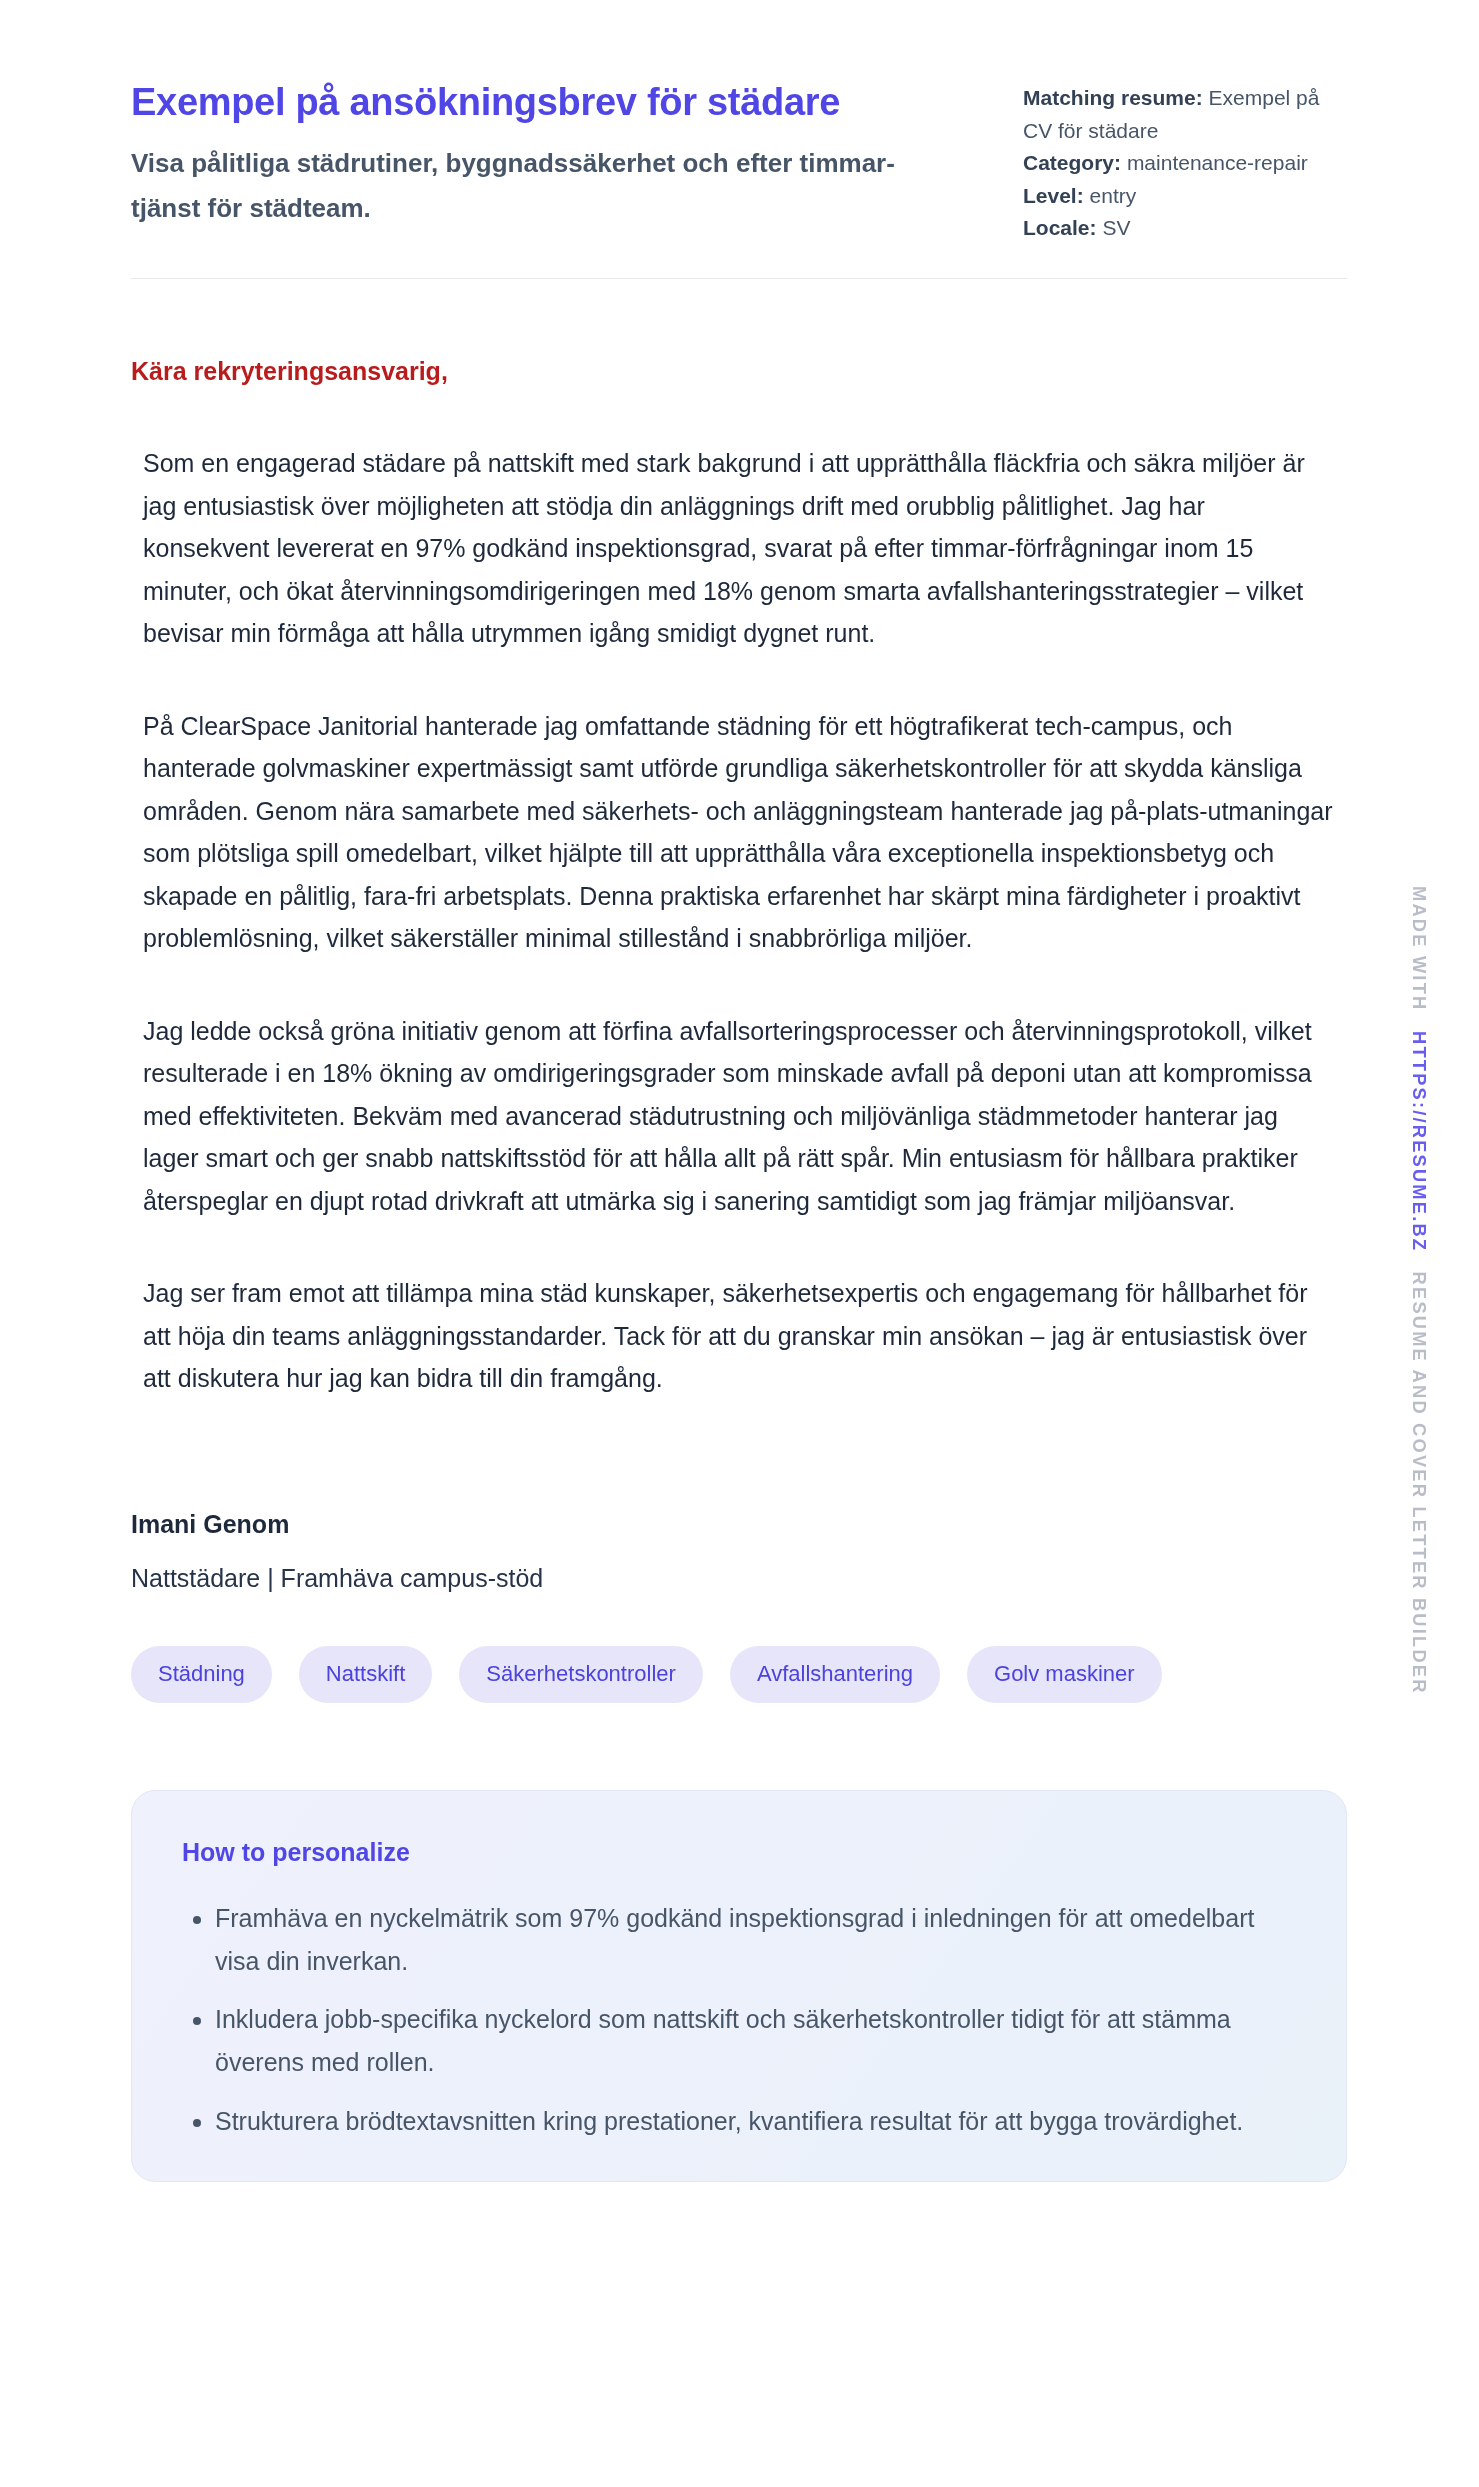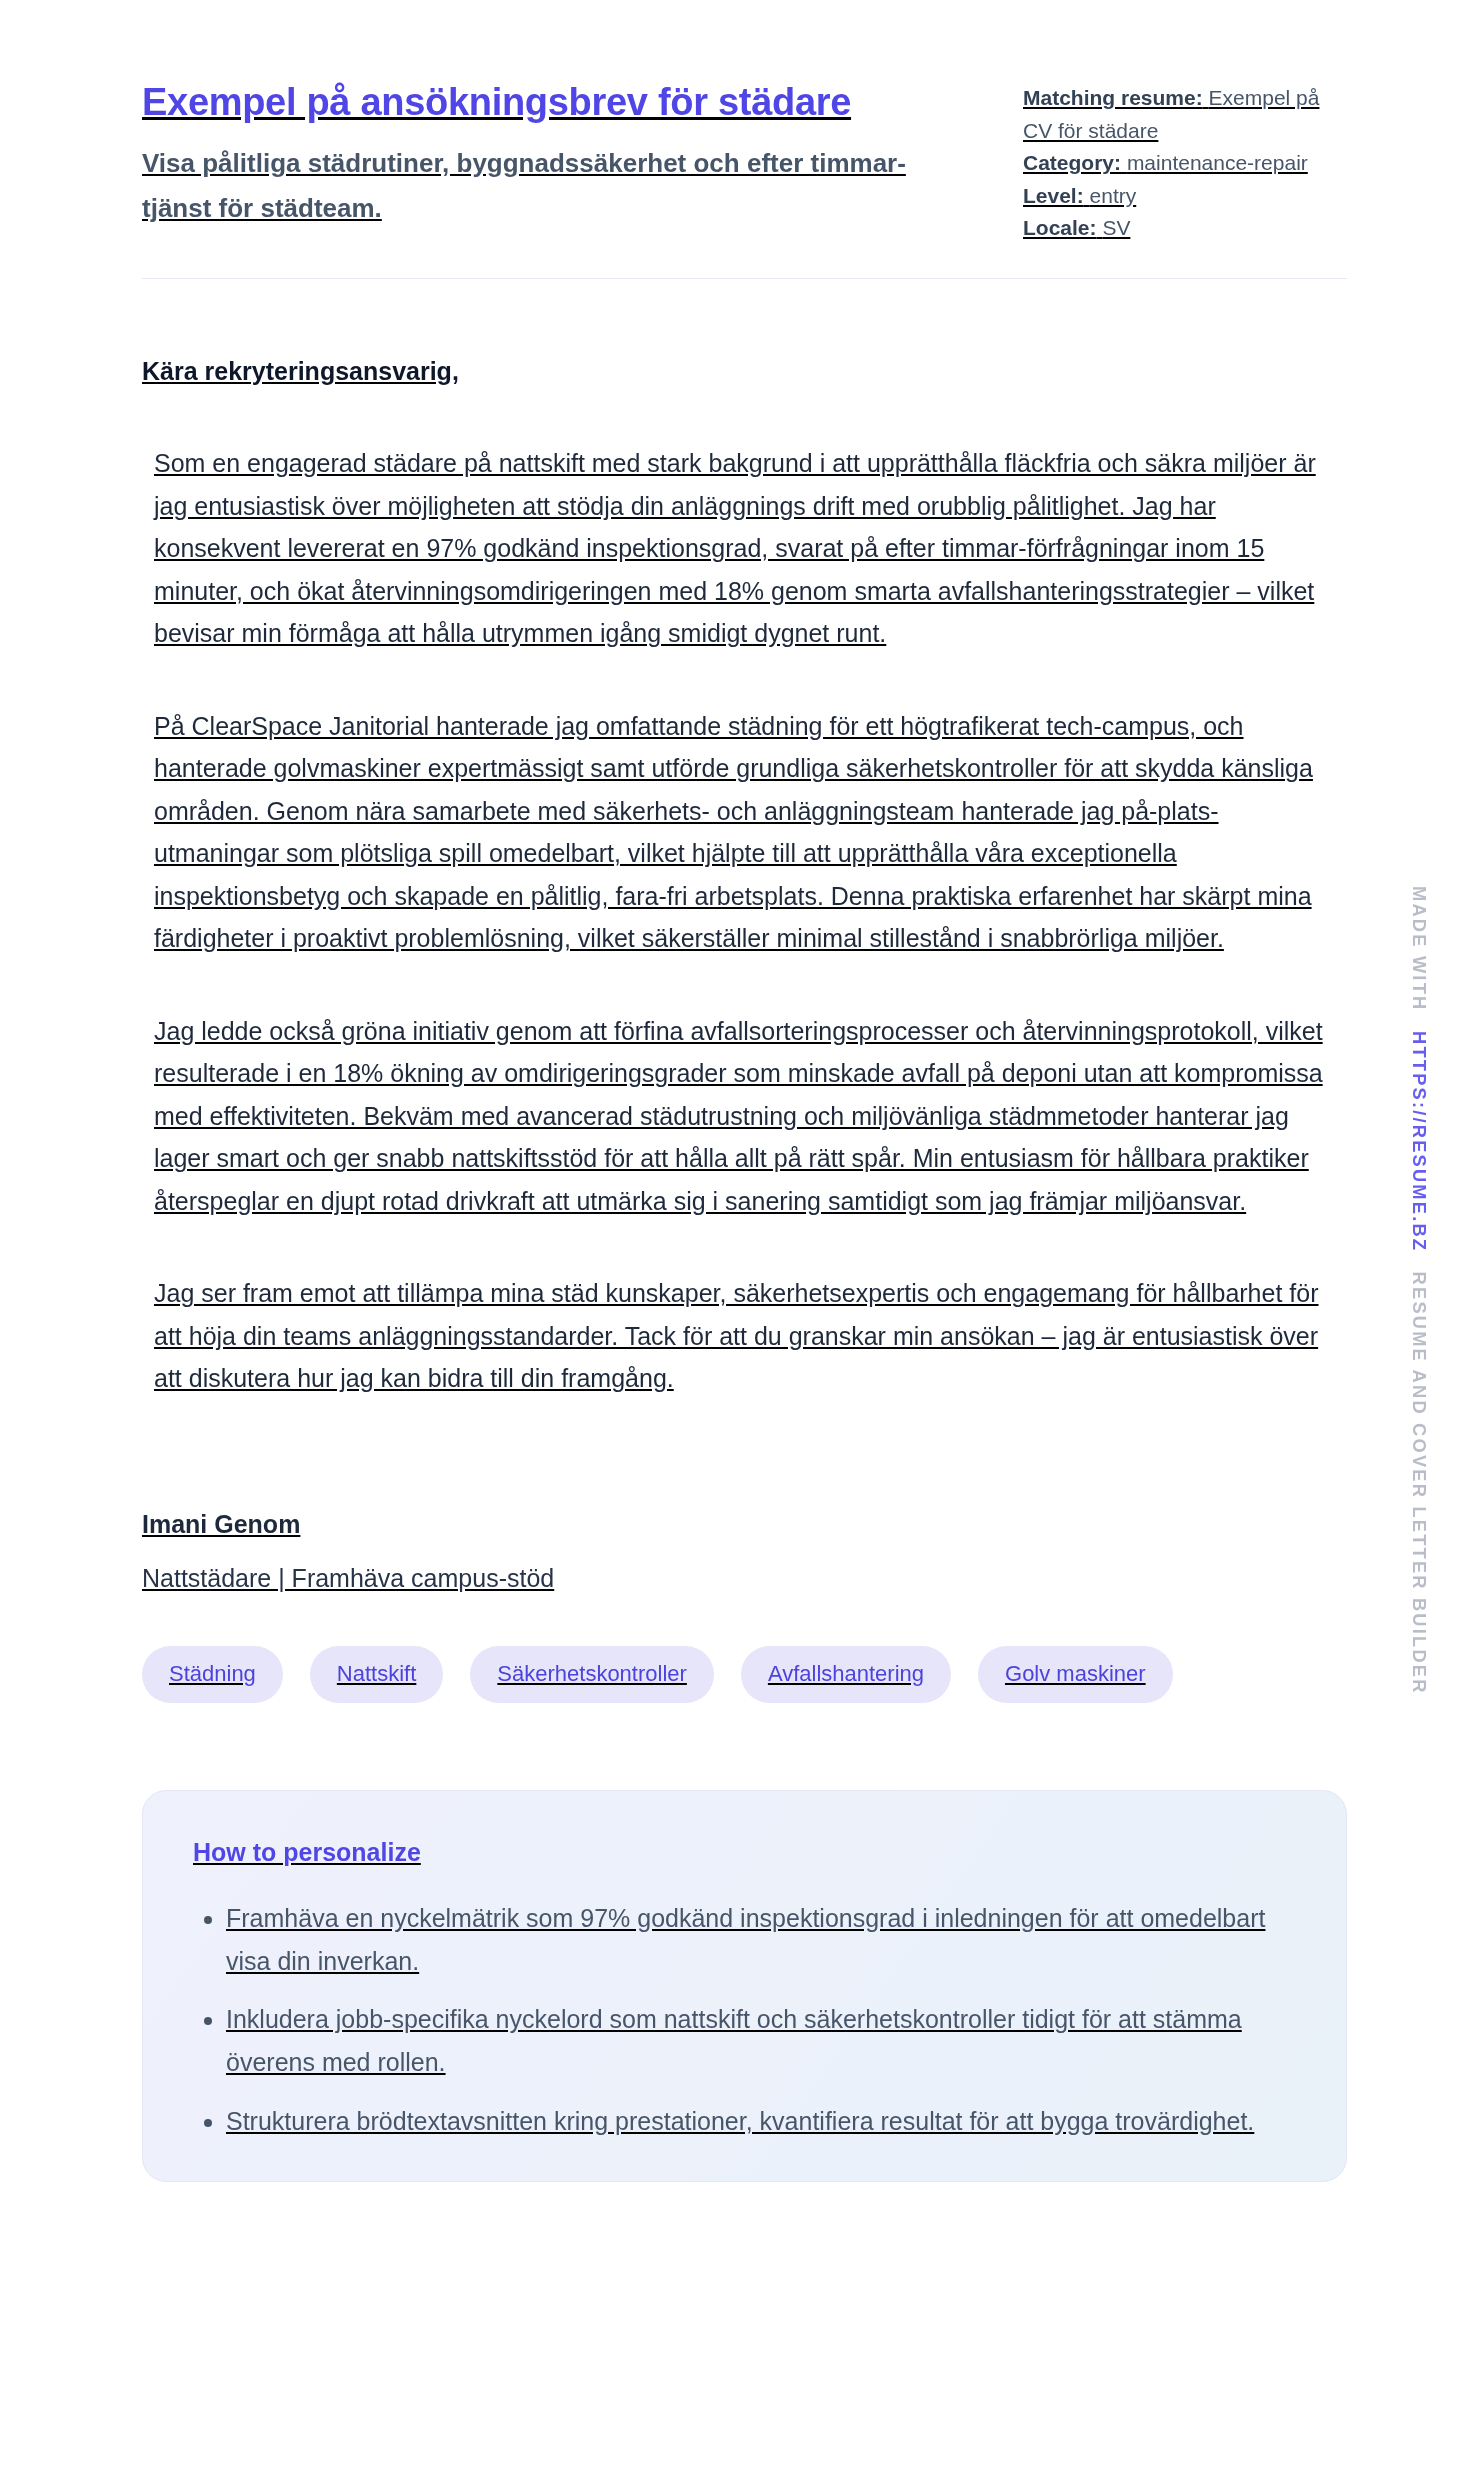--- a/index.html
+++ b/index.html
@@ -5,40 +5,40 @@
   * { box-sizing: border-box; }
   html, body { margin: 0; padding: 0; background: #ffffff; }
   .page {
     position: relative;
     width: 1479px;
     height: 2487px;
     background: #ffffff;
     font-family: "Liberation Sans", sans-serif;
     overflow: hidden;
   }
-  .content { position: absolute; left: 142px; right: 132px; top: 0; text-decoration: underline; }
+  .content { position: absolute; left: 131px; right: 132px; top: 0; }
 
   
   .header { display: flex; justify-content: space-between; align-items: flex-start; padding-top: 77px; gap: 35px; }
   .title {
     font-size: 38px; font-weight: 700; color: #4f46e5;
     line-height: 1.32; margin: 0 0 14px 0; max-width: 879px; letter-spacing: -0.3px;
   }
   .subtitle {
     font-size: 26px; font-weight: 700; color: #475569;
     line-height: 1.72; margin: 0; max-width: 827px;
   }
   .meta { flex: none; width: 324px; text-align: left; font-size: 21px; line-height: 1.55; color: #475569; padding-top: 5.2px; }
   .meta-row { margin: 0; }
   .meta-label { font-weight: 700; color: #334155; }
 
   .divider { border: none; border-top: 0.9px solid #e5e8f0; margin: 33px 0 0 0; }
 
   
-  .salutation { margin: 71px 0 0 0; font-size: 25px; font-weight: 700; color: #0f172a; line-height: 1.7; }
+  .salutation { margin: 71px 0 0 0; font-size: 25px; font-weight: 700; color: #b91c1c; line-height: 1.7; }
   .para { font-size: 25px; color: #1e293b; line-height: 1.7; margin: 50px 12px; }
   .sig-name { margin: 103px 0 0 0; font-size: 25px; font-weight: 700; color: #1e293b; line-height: 1.7; }
   .sig-role { margin: 11.3px 0 0 0; font-size: 25px; color: #273349; line-height: 1.7; }
 
   
   .tags { margin-top: 47px; display: flex; flex-wrap: wrap; gap: 27px; }
   .tag {
     background: #e7e5fa; color: #4c42dc; font-size: 22px; font-weight: 500;
     padding: 15px 27px; border-radius: 869px; line-height: 1.2; white-space: nowrap;
   }

